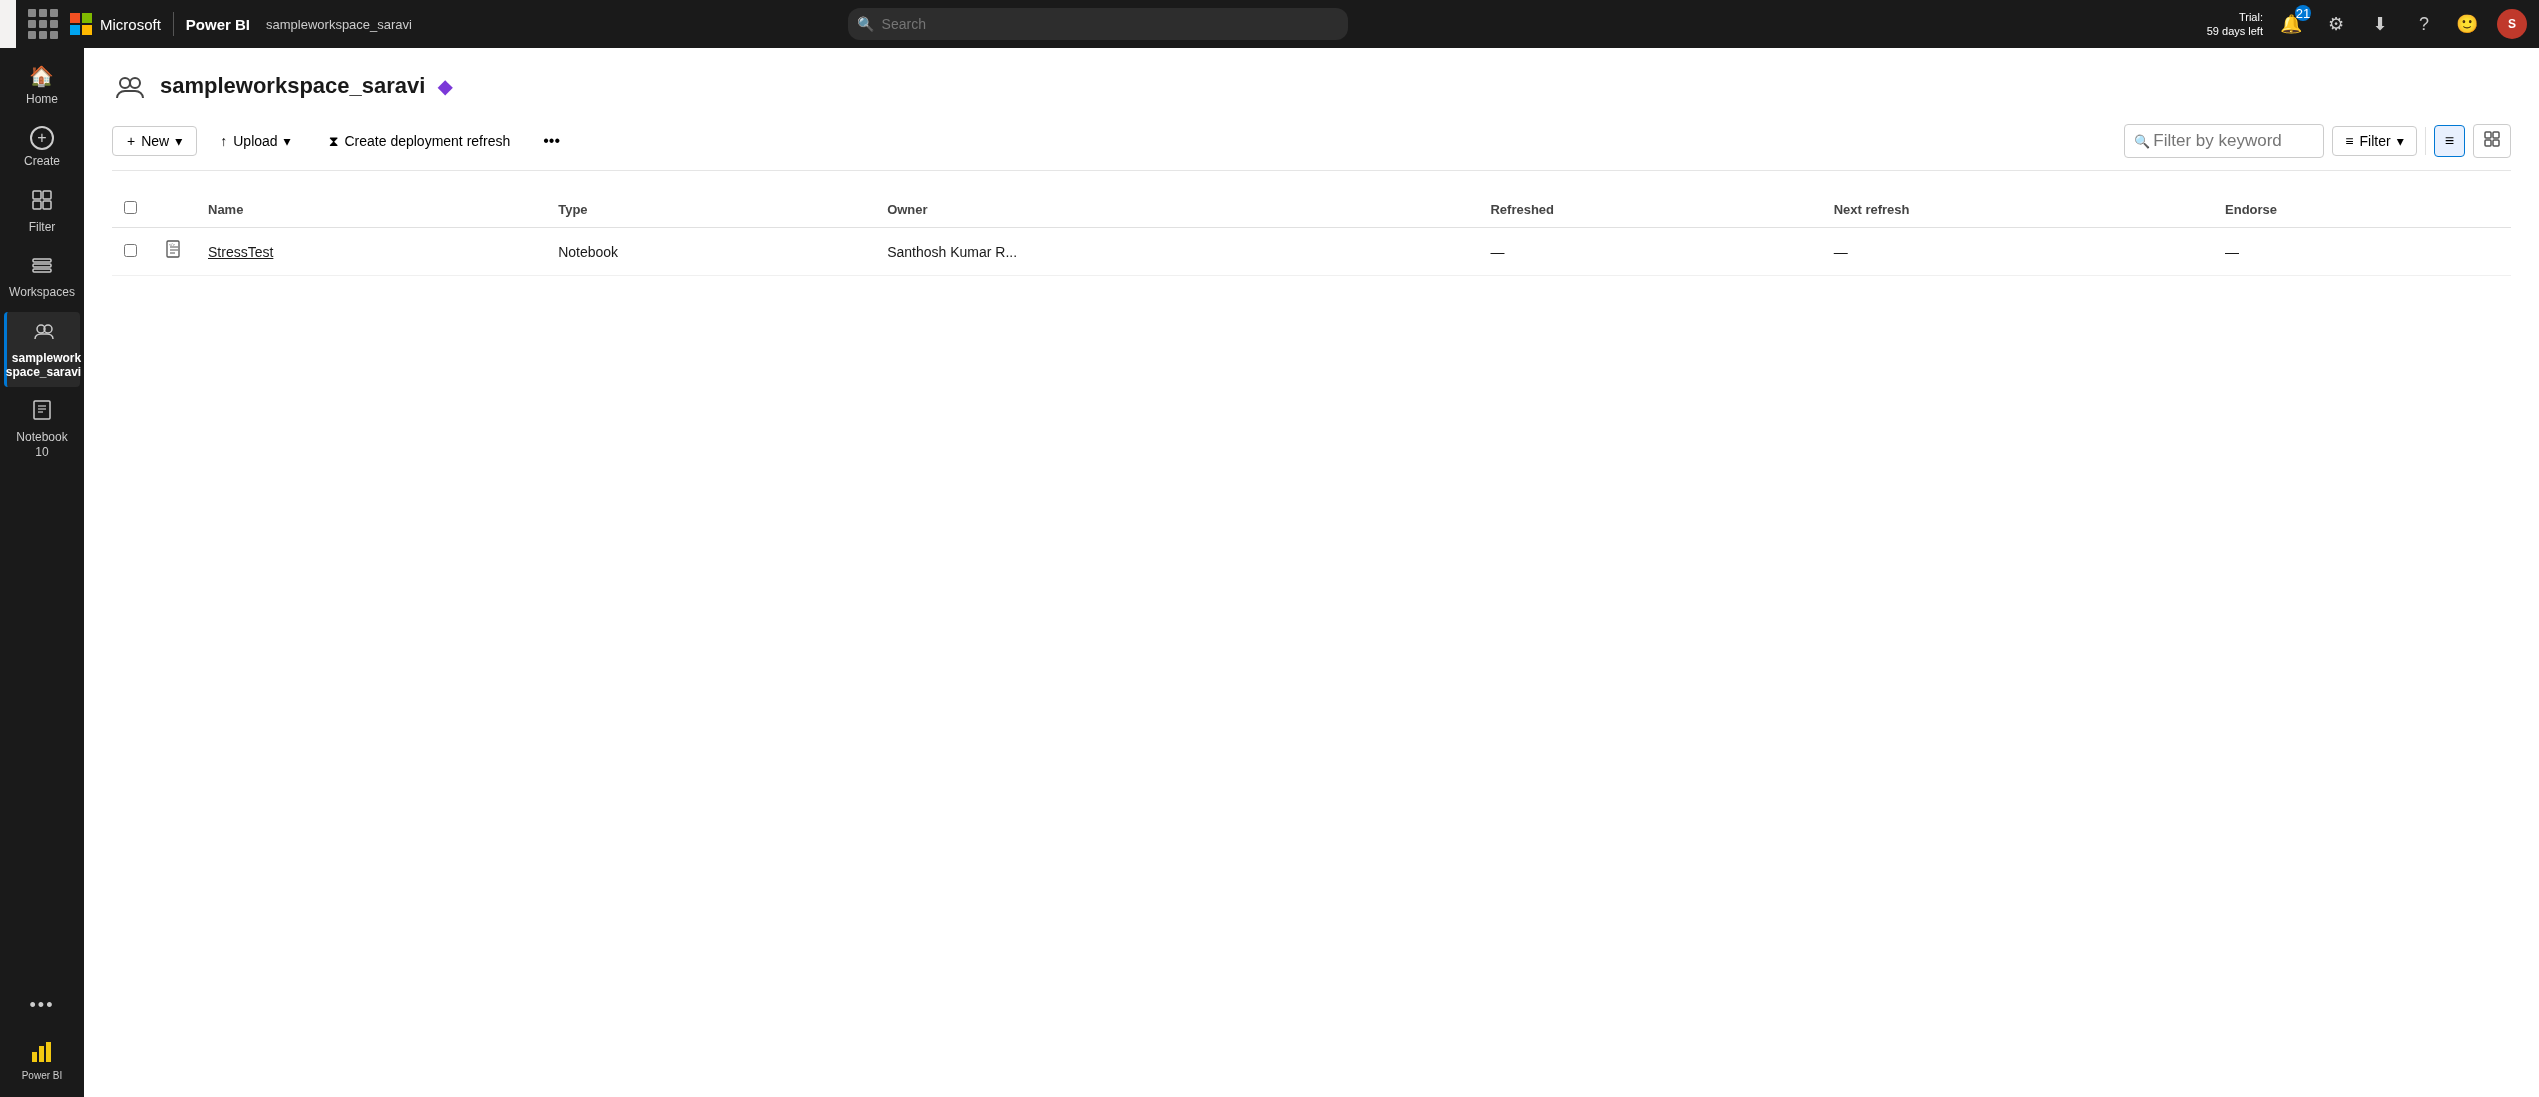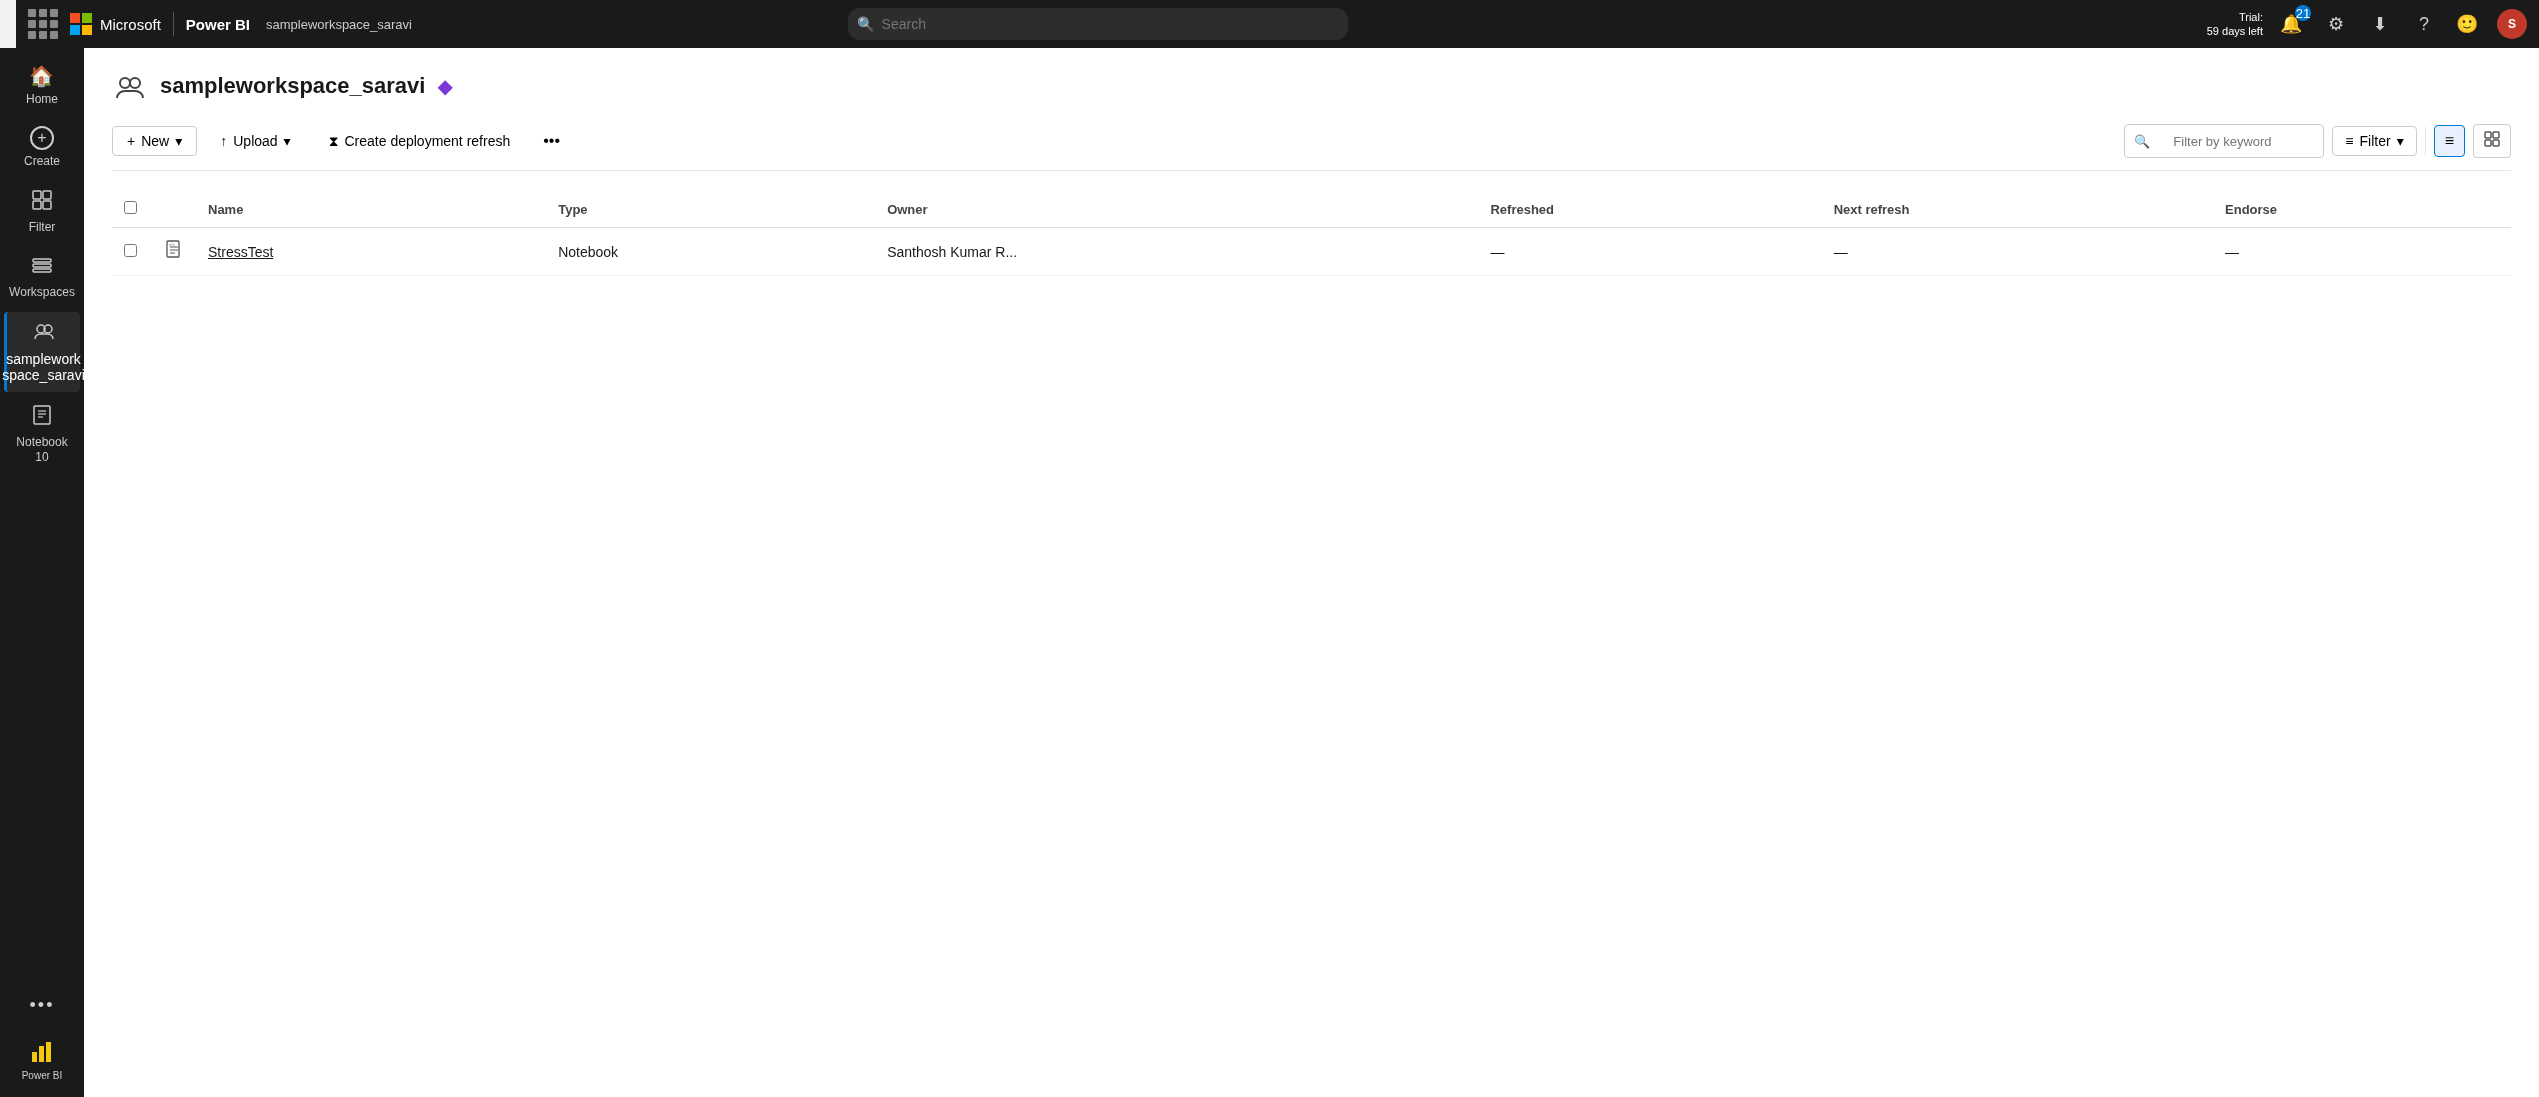--- a/index.html
+++ b/index.html
@@ -276,22 +276,22 @@
       align-items: center;
       gap: 8px;
     }
     .filter-input-wrap {
       position: relative;
     }
     .filter-input {
       height: 34px;
       border: 1px solid #ccc;
       border-radius: 4px;
-      padding: 0 12px 0 48px;
-      font-size: 13px;
+      padding: 0 12px 0 28px;
+      font-size: 17px;
       width: 200px;
       outline: none;
     }
     .filter-input-icon {
       position: absolute;
       left: 10px; top: 50%;
       transform: translateY(-50%);
       color: #888; font-size: 13px;
     }
     .btn-filter {
@@ -443,21 +443,21 @@
     </div>
 
     <div class="sidebar-item active" style="border-left: 3px solid #0078d4;">
       <span class="icon">
         <svg width="22" height="22" viewBox="0 0 22 22" fill="none">
           <circle cx="8" cy="9" r="4" stroke="#ccc" stroke-width="1.5" fill="none"></circle>
           <circle cx="15" cy="9" r="4" stroke="#ccc" stroke-width="1.5" fill="none"></circle>
           <path d="M2 19c0-3 2.5-5 6-5h6c3.5 0 6 2 6 5" stroke="#ccc" stroke-width="1.5" fill="none"></path>
         </svg>
       </span>
-      <span class="label" style="font-size:14px;white-space:pre-line;text-align:center;color:#fff;">samplework
+      <span class="label" style="font-size:12px;white-space:pre-line;text-align:right;color:#fff;font-weight:bold;">samplework
 space_saravi</span>
     </div>
 
     <div class="sidebar-item">
       <span class="icon">
         <svg width="22" height="22" viewBox="0 0 22 22" fill="none">
           <rect x="3" y="2" width="16" height="18" rx="1" stroke="#ccc" stroke-width="1.5" fill="none"></rect>
           <line x1="7" y1="7" x2="15" y2="7" stroke="#ccc" stroke-width="1.2"></line>
           <line x1="7" y1="10" x2="15" y2="10" stroke="#ccc" stroke-width="1.2"></line>
           <line x1="7" y1="13" x2="12" y2="13" stroke="#ccc" stroke-width="1.2"></line>

